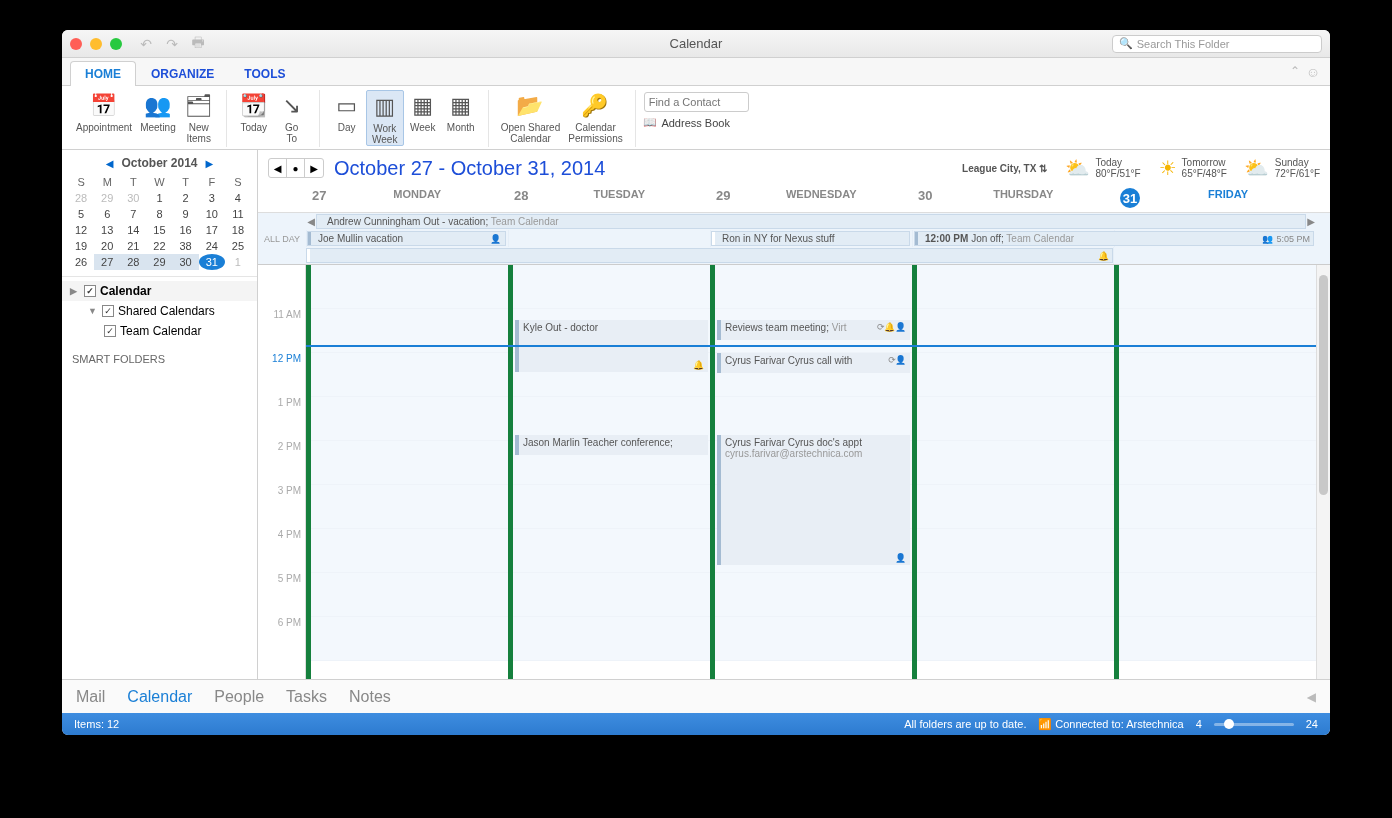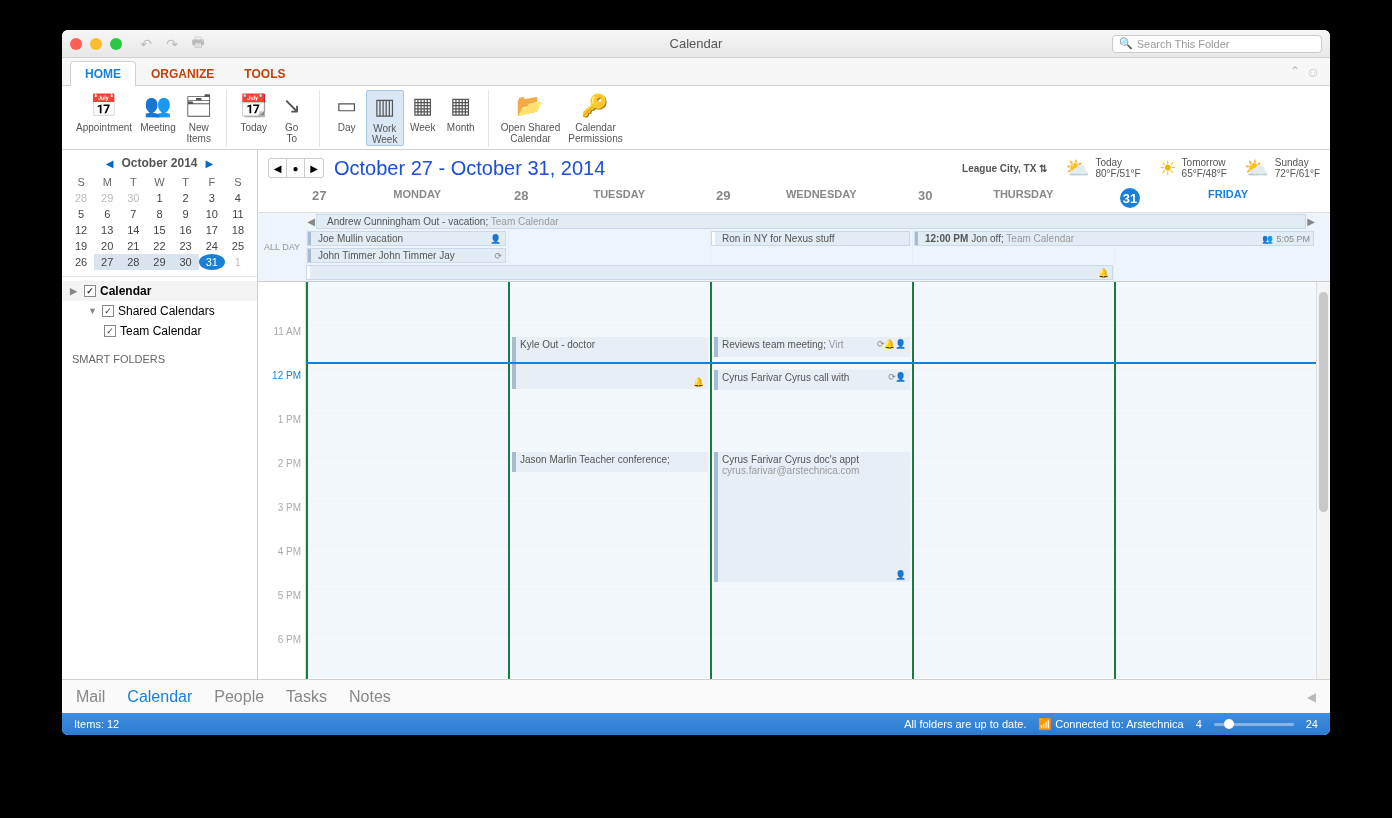--- a/index.html
+++ b/index.html
@@ -9,21 +9,21 @@
   .traffic { display:flex; gap:8px; }
   .tdot { width:12px; height:12px; border-radius:50%; }
   .tdot.r{background:#ff5f57;} .tdot.y{background:#ffbd2e;} .tdot.g{background:#28c940;}
   .tb-btns { display:flex; gap:6px; margin-left:14px;}
   .tb-btn { width:20px; height:18px; color:#bbb; font-size:14px; display:flex;align-items:center;justify-content:center;}
   .wintitle { position:absolute; left:50%; transform:translateX(-50%); font-size:13px; color:#555;}
   .searchbox { margin-left:auto; width:210px; height:18px; background:#fff; border:1px solid #ccc; border-radius:4px; display:flex; align-items:center; padding:0 6px; font-size:11px; color:#999;}
   .searchbox span.ic{margin-right:4px;}
 
   .tabs { display:flex; align-items:flex-end; height:28px; background:#f7f7f7; border-bottom:1px solid #d0d0d0; padding-left:8px; position:relative;}
-  .tab { padding:5px 14px 5px; font-size:12px; font-weight:600; color:#c2410c; border:1px solid transparent; border-bottom:none; margin-bottom:-1px;}
+  .tab { padding:5px 14px 5px; font-size:12px; font-weight:600; color:#1d4ed8; border:1px solid transparent; border-bottom:none; margin-bottom:-1px;}
   .tab.active { color:#1a7fd6; background:#fff; border-color:#d0d0d0; border-radius:4px 4px 0 0;}
   .tabs .smile{position:absolute; right:10px; top:6px; color:#bbb; font-size:14px;}
   .tabs .chev{position:absolute; right:30px; top:6px; color:#bbb; font-size:12px;}
 
   .ribbon { height:64px; background:#fff; border-bottom:1px solid #d0d0d0; display:flex; padding:4px 2px 2px; gap:0; font-size:10px; color:#555;}
   .rgroup { display:flex; align-items:flex-start; padding:0 8px; border-right:1px solid #e5e5e5;}
   .rgroup:last-child{border-right:none;}
   .ritem { display:flex; flex-direction:column; align-items:center; justify-content:flex-start; padding:0 4px; text-align:center; cursor:default; line-height:11px; gap:2px;}
   .ritem .ic { width:30px; height:30px; display:flex; align-items:center; justify-content:center; font-size:22px;}
   .ritem.active { background:#dbe7f5; border:1px solid #a8c6e6; border-radius:2px; padding:0 3px;}
@@ -85,21 +85,21 @@
   .adevent .ric{position:absolute;right:3px;font-size:9px;color:#888;}
   .adspacer{width:10px;display:flex;align-items:center;justify-content:center;color:#888;font-size:10px;}
 
   .timedsec{flex:1;display:flex;overflow:hidden;position:relative;}
   .timelabels{width:48px;flex-shrink:0;border-right:1px solid #ddd;}
   .tlabel{height:44px;text-align:right;padding-right:4px;font-size:10px;color:#aaa;}
   .tlabel.now{color:#1a7fd6;}
   .daystrip{flex:1;display:flex;position:relative;}
   .hgrid{position:absolute;left:0;right:0;top:0;bottom:0;}
   .hline{height:44px;border-bottom:1px solid #eef3f9;background:#f3f8fd;}
-  .dcolwrap{flex:1;border-left:2px solid #15803d;position:relative;}
+  .dcolwrap{flex:1;border-left:5px solid #15803d;position:relative;}
   .nowline{position:absolute;left:0;right:0;height:2px;background:#1a7fd6;z-index:5;}
   .tevent{position:absolute;left:2px;right:2px;background:#e8eef5;border-left:4px solid #a4bbd2;font-size:10px;color:#555;padding:2px 4px;overflow:hidden;}
   .tevent .mut{color:#999;display:block;}
   .tevent .ric{position:absolute;right:3px;bottom:2px;font-size:9px;color:#888;}
   .tevent .rictr{position:absolute;right:3px;top:2px;font-size:9px;color:#888;}
   .scrollbar{width:14px;background:#f4f4f4;border-left:1px solid #ddd;position:relative;}
   .scrollthumb{position:absolute;left:2px;right:2px;top:10px;height:220px;background:#c8c8c8;border-radius:5px;}
 
   .switcher{height:34px;border-top:1px solid #d0d0d0;background:#fafafa;display:flex;align-items:center;padding:0 14px;gap:22px;font-size:16px;color:#888;}
   .switcher .sitem.active{color:#1a7fd6;}
@@ -190,20 +190,27 @@
     <div class="rgroup">
       <div class="ritem">
           <span class="ic">📂</span>
           <span style="white-space:pre;">Open Shared
 Calendar</span>
         </div>
       <div class="ritem">
           <span class="ic">🔑</span>
           <span style="white-space:pre;">Calendar
 Permissions</span>
+        </div>
+    </div>
+    <div class="rside">
+      <input class="rinput" placeholder="Find a Contact" style="">
+      <div class="rlink">
+          <span>📖</span>
+          <span>Address Book</span>
         </div>
     </div>
   </div>
 
   <div class="body">
     <div class="sidebar">
       <div class="minical">
         <div class="mchead">
           <span class="arr">◀</span>
           <span class="ttl">October 2014</span>
@@ -235,21 +242,21 @@
             <div class="dc">13</div>
             <div class="dc">14</div>
             <div class="dc">15</div>
             <div class="dc">16</div>
             <div class="dc">17</div>
             <div class="dc">18</div>
             <div class="dc">19</div>
             <div class="dc">20</div>
             <div class="dc">21</div>
             <div class="dc">22</div>
-            <div class="dc">23</div>
+            <div class="dc">38</div>
             <div class="dc">24</div>
             <div class="dc">25</div>
             <div class="dc">26</div>
             <div class="dc sel">27</div>
             <div class="dc sel">28</div>
             <div class="dc sel">29</div>
             <div class="dc sel">30</div>
             <div class="dc cur">31</div>
             <div class="dc dim">1</div>
           </div>
@@ -348,33 +355,20 @@
               <div class="adslot"></div>
               <div class="adslot">
                 <div class="adevent" style="left:-100%;right:2px;">
                     <span class="bar"></span>
                     <span class="txt"><b>12:00 PM</b>&nbsp;<span>Jon off; </span><span class="mut">Team Calendar</span></span>
                     <span class="ric"><span>👥</span>&nbsp;<span>5:05 PM</span></span>
                   </div>
               </div>
             </div>
             <div class="adrow">
-              <div class="adslot">
-                <div class="adevent" style="left:0;right:2px;">
-                    <span class="bar"></span>
-                    <span class="txt">John Timmer John Timmer Jay</span>
-                    <span class="ric">⟳</span>
-                  </div>
-              </div>
-              <div class="adslot"></div>
-                <div class="adslot"></div>
-                <div class="adslot"></div>
-                <div class="adslot"></div>
-            </div>
-            <div class="adrow">
               <div style="flex:4;position:relative;">
                 <div class="adevent" style="left:0;right:0;">
                     <span class="bar" style="background:#fff;"></span>
                     <span class="ric">🔔</span>
                   </div>
               </div>
               <div class="adslot"></div>
             </div>
           </div>
           <div style="width:14px;"></div>

